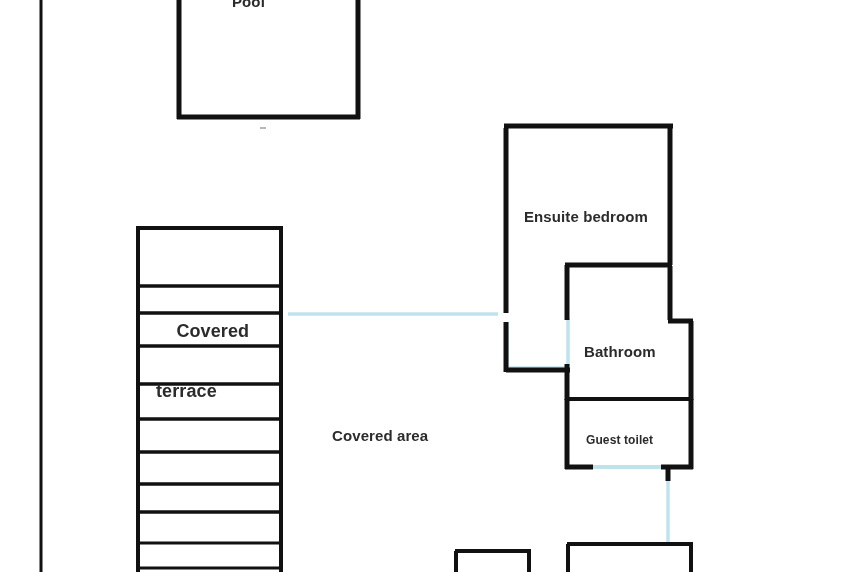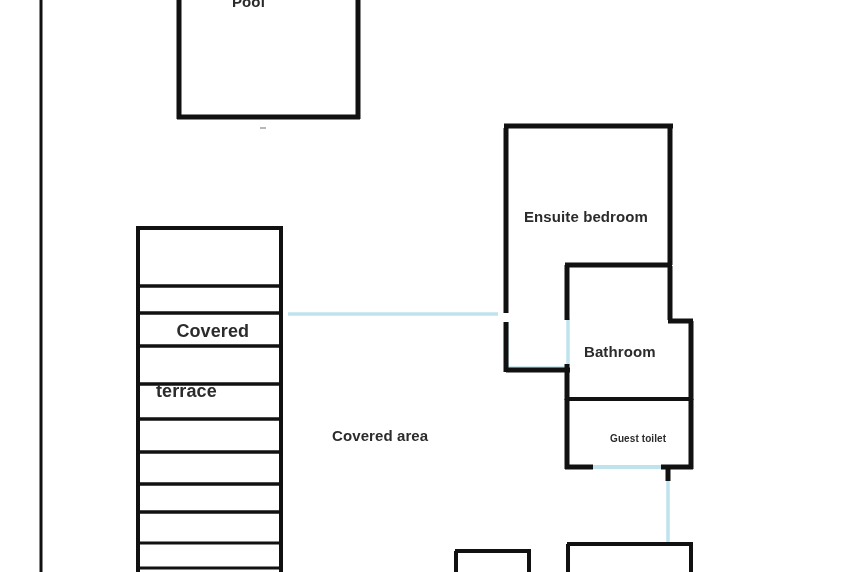--- a/index.html
+++ b/index.html
@@ -32,21 +32,21 @@
     font-family: "Liberation Sans", sans-serif;
     font-weight: bold;
     white-space: pre;
     line-height: 1.45;
     letter-spacing: 0.1px;
     -webkit-font-smoothing: antialiased;
   }
   .lbl-pool        { font-size: 15px; left: 232px; top: -9px; }
   .lbl-ensuite     { font-size: 15px; left: 524px; top: 206px; }
   .lbl-bathroom    { font-size: 15px; left: 584px; top: 341px; }
-  .lbl-guest       { font-size: 10px; left: 586px; top: 432px; margin-left: 24px; }
+  .lbl-guest       { font-size: 12px; left: 586px; top: 432px; }
   .lbl-living      { font-size: 15px; left: 332px; top: 425px; }
   .lbl-terrace     { font-size: 18px; left: 156px; top: 292px; }
   .lbl-terrace .l2 { display: block; margin-top: 8px; }
 </style>
 </head>
 <body>
 
 <div id="plan-root">
 
   <svg id="plan-svg" viewBox="0 0 850 572" xmlns="http://www.w3.org/2000/svg">

